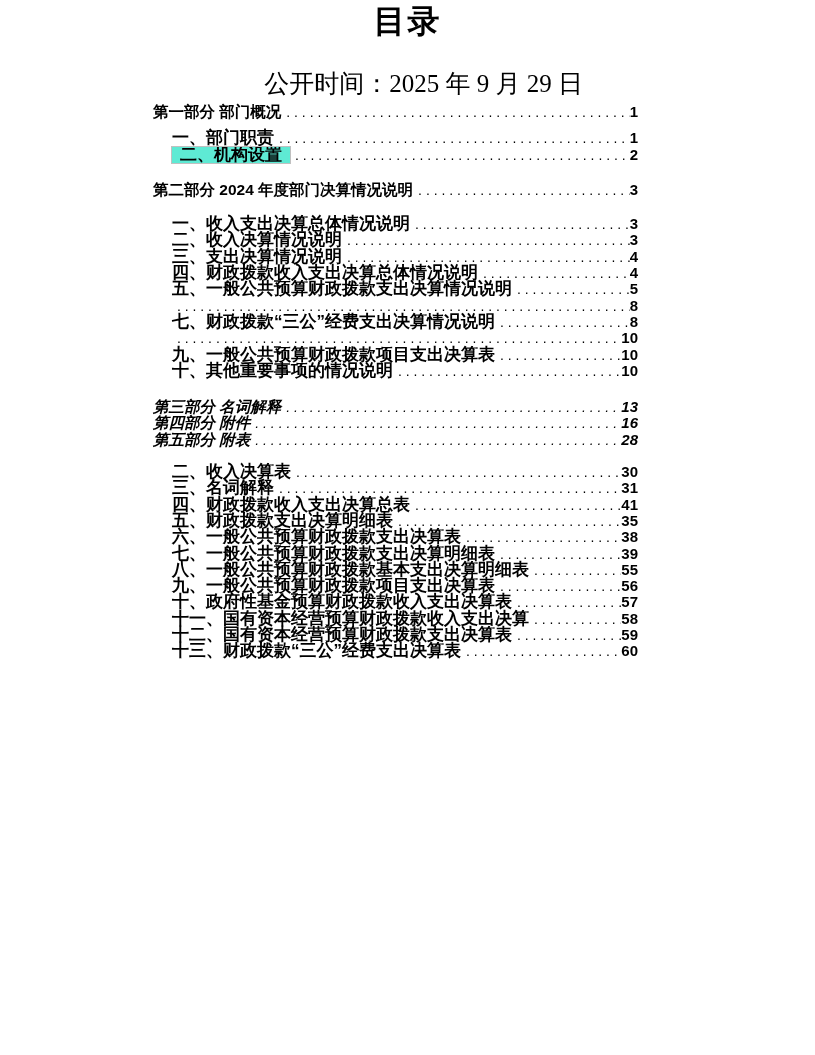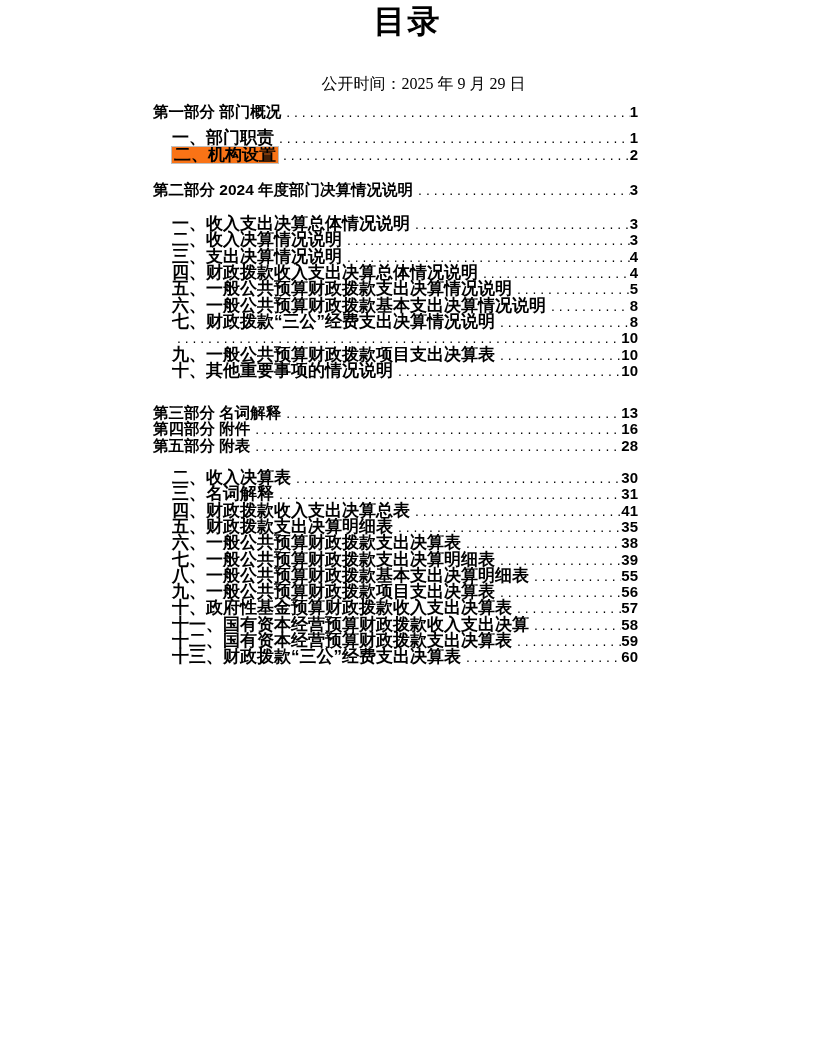--- a/index.html
+++ b/index.html
@@ -19,56 +19,56 @@
     text-align: center;
     font-size: 32px;
     line-height: 42px;
     font-weight: 700;
     letter-spacing: 2px;
     font-family: "Liberation Sans", sans-serif;
   }
   .publish-line {
     margin-top: 30px;
     text-align: center;
-    font-size: 16px;
+    font-size: 25px;
     line-height: 24px;
     font-family: "Liberation Serif", serif;
     margin-left: 32px;
   }
   .toc {
     margin-top: 8px;
     margin-left: 153px;
     width: 485px;
   }
   .toc-group { margin: 0; }
   .toc-group:nth-child(2) { margin-top: 10px; }
   .toc-group:nth-child(3) { margin-top: 19px; }
   .toc-group:nth-child(4) { margin-top: 18px; }
-  .toc-group:nth-child(5) { margin-top: 26px; }
+  .toc-group:nth-child(5) { margin-top: 20px; font-style: italic; }
   .toc-group:nth-child(6) { margin-top: 16px; }
   .toc-row {
     display: flex;
     align-items: baseline;
     line-height: 16.3px;
     white-space: nowrap;
   }
   .toc-row.part .toc-label {
     font-size: 15.5px;
     font-weight: 700;
   }
   .toc-row.item { padding-left: 19px; }
   .toc-row.item .toc-label {
     font-size: 17px;
     font-weight: 700;
   }
   .toc-label { flex: 0 0 auto; }
   .toc-label.highlight {
-    background: #f97316;
+    background: #5eead4;
     outline: 1px solid #c0c0c0;
-    padding: 0 2px;
+    padding: 0 8px;
   }
   .leader {
     flex: 1 1 auto;
     overflow: hidden;
     white-space: nowrap;
     text-align: right;
     font-size: 14px;
     padding: 0 3px 0 5px;
     color: #000000;
   }
@@ -137,21 +137,20 @@
           <span class="toc-label">四、财政拨款收入支出决算总体情况说明</span>
           <span class="leader"></span>
           <span class="pagenum">4</span>
         </div>
         <div class="toc-row item">
           <span class="toc-label">五、一般公共预算财政拨款支出决算情况说明</span>
           <span class="leader"></span>
           <span class="pagenum">5</span>
         </div>
         <div class="toc-row item">
-          <span class="toc-label">六、一般公共预算财政拨款基本支出决算情况说明</span>
           <span class="leader"></span>
           <span class="pagenum">8</span>
         </div>
         <div class="toc-row item">
           <span class="toc-label">七、财政拨款“三公”经费支出决算情况说明</span>
           <span class="leader"></span>
           <span class="pagenum">8</span>
         </div>
         <div class="toc-row item">
           <span class="leader"></span>

